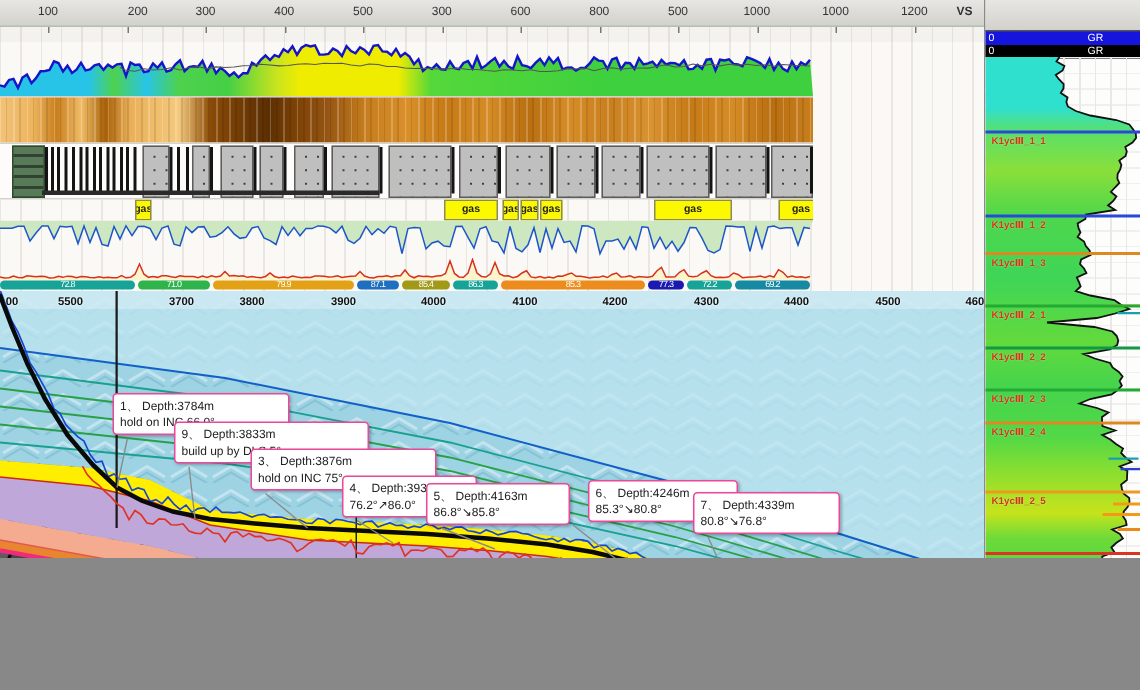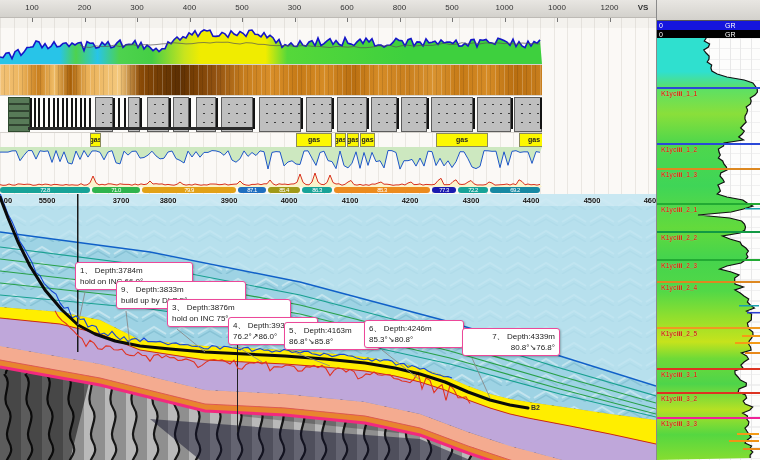--- a/index.html
+++ b/index.html
@@ -1,16 +1,16 @@
 <!DOCTYPE html>
 <html><head>
 <meta charset="utf-8">
 <style>
   html,body{margin:0;padding:0;background:#888;}
-  #app{position:relative;width:760px;height:460px;overflow:hidden;background:#86efac;
+  #app{position:relative;width:760px;height:372px;overflow:hidden;background:#86efac;
        font-family:"Liberation Sans","DejaVu Sans",sans-serif;-webkit-font-smoothing:antialiased;}
   
   .ruler-strip{position:absolute;left:0;top:0;width:760px;height:17px;
      background:linear-gradient(#e8e6e2,#d3d1cc);border-bottom:1px solid #bdbab5;}
   .ruler-sub{position:absolute;left:0;top:18px;width:656px;height:10px;background:#f4f2ee;
      background-image:repeating-linear-gradient(90deg,#e4e1dc 0 1px,transparent 1px 13.5px);
      border-bottom:1px solid #c9c6c1;}
   .ruler-tick{position:absolute;top:3px;width:28px;text-align:center;font-size:8px;color:#333;}
   .ruler-mark{position:absolute;top:18px;width:1px;height:4px;background:#777;}
   .vs-label{position:absolute;top:3px;width:24px;text-align:center;font-size:8px;color:#333;font-weight:bold;}
@@ -66,21 +66,21 @@
 </head>
 <body>
 
 <div id="app">
 
   <div class="ruler-strip"></div>
   <div class="ruler-sub"></div>
   <div id="rulerTicks">
       <div class="ruler-tick" style="left: 18px;">100</div>
       <div class="ruler-mark" style="left: 32px;"></div>
-      <div class="ruler-tick" style="left: 70.5px;">200</div>
+      <div class="ruler-tick" style="left: 70.5px; text-align: right;">200</div>
       <div class="ruler-mark" style="left: 84.5px;"></div>
       <div class="ruler-tick" style="left: 123px;">300</div>
       <div class="ruler-mark" style="left: 137px;"></div>
       <div class="ruler-tick" style="left: 175.5px;">400</div>
       <div class="ruler-mark" style="left: 189.5px;"></div>
       <div class="ruler-tick" style="left: 228px;">500</div>
       <div class="ruler-mark" style="left: 242px;"></div>
       <div class="ruler-tick" style="left: 280.5px;">300</div>
       <div class="ruler-mark" style="left: 294.5px;"></div>
       <div class="ruler-tick" style="left: 333px;">600</div>
@@ -277,25 +277,25 @@
           <div>hold on INC 75°</div>
         </div>
         <div class="callout" style="left: 228px; top: 123px; min-width: 80px;">
           <div>4、 Depth:3933m</div>
           <div>76.2°↗86.0°</div>
         </div>
         <div class="callout" style="left: 284px; top: 128px; min-width: 86px;">
           <div>5、 Depth:4163m</div>
           <div>86.8°↘85.8°</div>
         </div>
-        <div class="callout" style="left: 364px; top: 126px; min-width: 90px;">
+        <div class="callout" style="left: 392px; top: 126px; min-width: 90px;">
           <div>6、 Depth:4246m</div>
           <div>85.3°↘80.8°</div>
         </div>
-        <div class="callout" style="left: 462px; top: 134px; min-width: 88px; text-align: right;">
+        <div class="callout" style="left: 462px; top: 134px; min-width: 88px;">
           <div>7、 Depth:4339m</div>
           <div>80.8°↘76.8°</div>
         </div>
       </div>
     <div class="b2" style="left:531px;top:210px">B2</div>
   </div>
 
   <div id="rpanel">
     <div class="cap"></div>
     <div id="hdrBlue" class="hdr">

